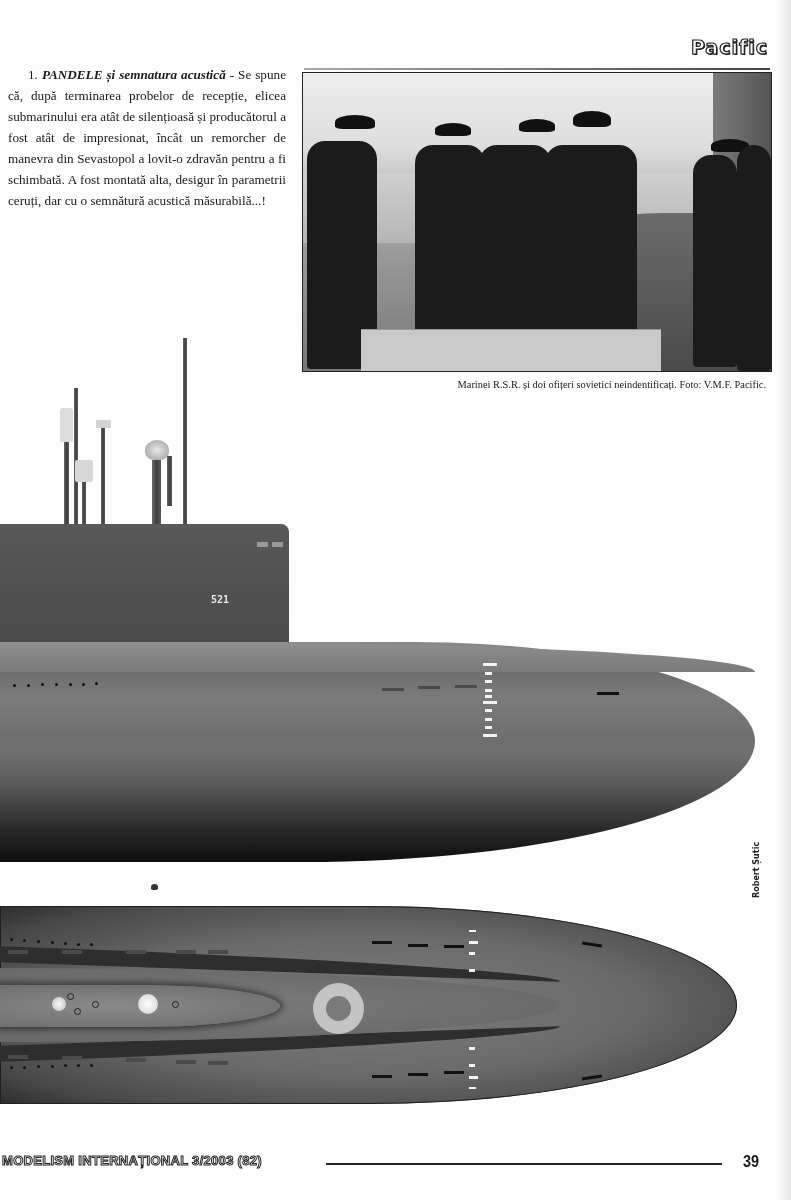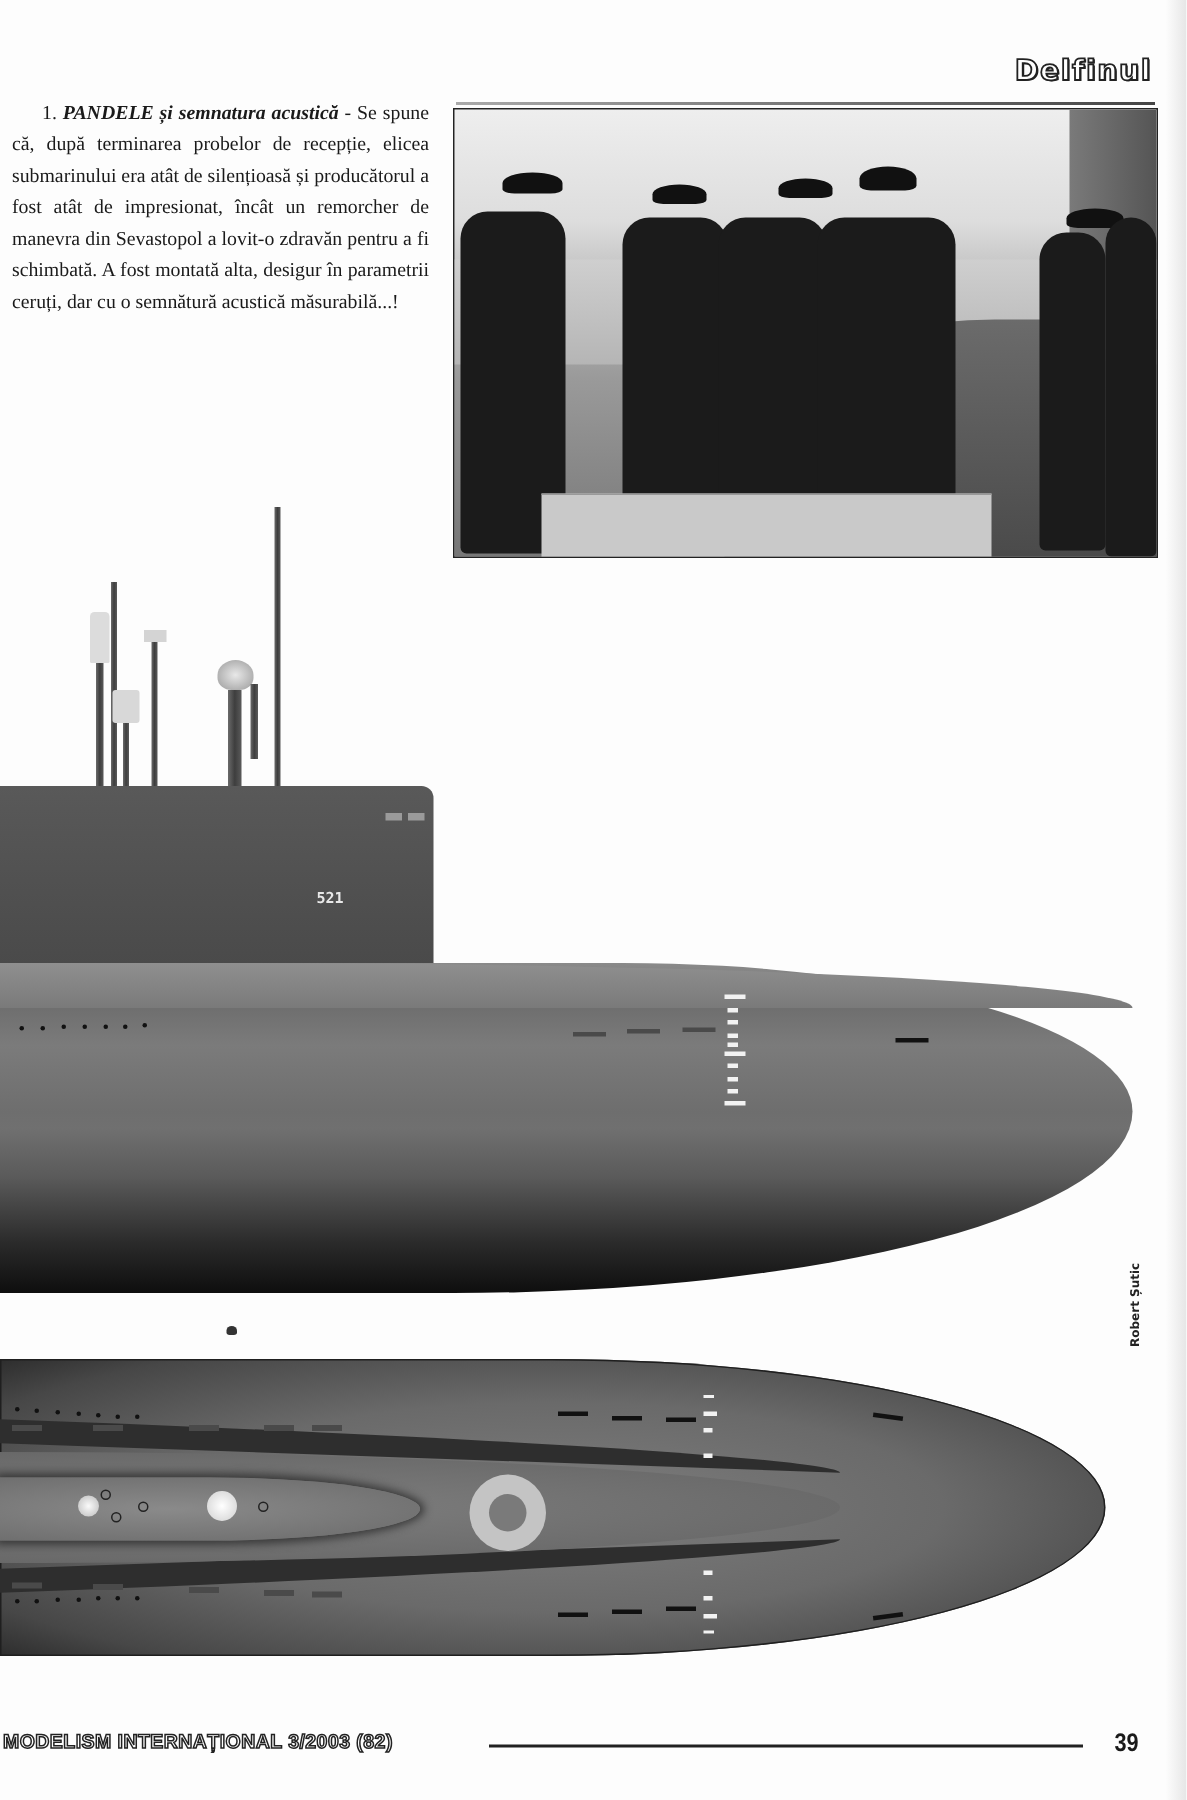--- a/index.html
+++ b/index.html
@@ -41,21 +41,21 @@
   .small-blob { position:absolute; left:151px; top:884px; width:7px; height:6px; background:#333; border-radius:50% 50% 30% 30%; }
   .footer-title { position:absolute; left:2px; top:1153px; font-family:Liberation Sans, sans-serif; font-weight:bold; font-size:13px; letter-spacing:0.3px; color:#fff; -webkit-text-stroke:1px #222; white-space:nowrap; }
   .footer-rule { position:absolute; left:326px; top:1163px; width:396px; height:2px; background:#222; }
   .page-num { position:absolute; left:743px; top:1152px; font-family:"Liberation Sans", sans-serif; font-weight:bold; font-size:17px; color:#1a1a1a; transform:scaleX(0.85); transform-origin:left; }
 </style>
 </head>
 <body>
 
 <div class="edge"></div>
 
-<div class="section-title">Delfinul</div>
+<div class="section-title">Pacific</div>
 <div class="title-rule"></div>
 
 <div class="col-text">
   <p class="indent"><span>1.</span> <span class="bi">PANDELE și semnatura acustică</span><span> - Se spune că, după terminarea probelor de recepție, elicea submarinului era atât de silențioasă și producătorul a fost atât de impresionat, încât un remorcher de manevra din Sevastopol a lovit-o zdravăn pentru a fi schimbată. A fost montată alta, desigur în parametrii ceruți, dar cu o semnătură acustică măsurabilă...!</span></p>
 </div>
 
 <div class="photo">
   <div class="water"></div>
   <div class="hull"></div>
   <div class="sail"></div>
@@ -67,20 +67,21 @@
   <div class="cap" style="left:216px;top:46px;width:36px;height:13px;"></div>
   <div class="person" style="left:242px;top:72px;width:92px;height:190px;"></div>
   <div class="cap" style="left:270px;top:38px;width:38px;height:16px;"></div>
   <div class="person" style="left:390px;top:82px;width:44px;height:212px;"></div>
   <div class="cap" style="left:408px;top:66px;width:38px;height:13px;"></div>
   <div class="person" style="left:434px;top:72px;width:34px;height:226px;"></div>
   <div class="slab"></div>
 </div>
 
 <div class="caption">
+  <span>Marinei R.S.R. și doi ofițeri sovietici neindentificați. Foto: V.M.F. Pacific.</span>
 </div>
 
 <div>
   <div class="mast" style="left:64px;top:440px;width:5px;height:85px;"></div>
   <div style="position:absolute;left:60px;top:408px;width:13px;height:34px;background:#dcdcdc;border-radius:3px 3px 1px 1px;"></div>
   <div class="mast" style="left:74px;top:388px;width:4px;height:137px;"></div>
   <div style="position:absolute;left:75px;top:460px;width:18px;height:22px;background:#d8d8d8;border-radius:2px;"></div>
   <div class="mast" style="left:82px;top:482px;width:4px;height:43px;"></div>
   <div class="mast" style="left:101px;top:426px;width:4px;height:99px;"></div>
   <div style="position:absolute;left:96px;top:420px;width:15px;height:8px;background:#d4d4d4;"></div>

